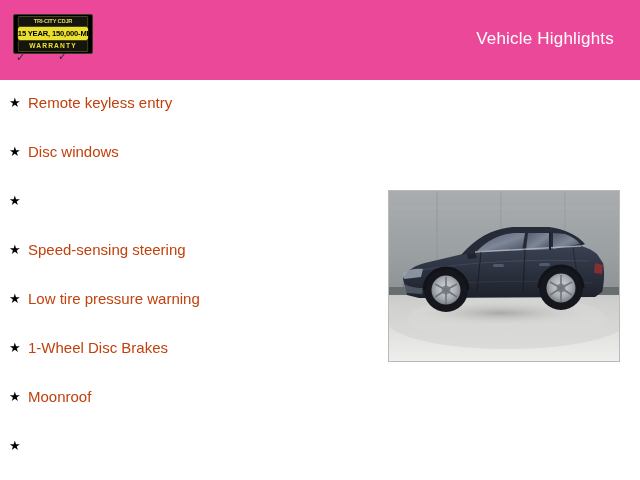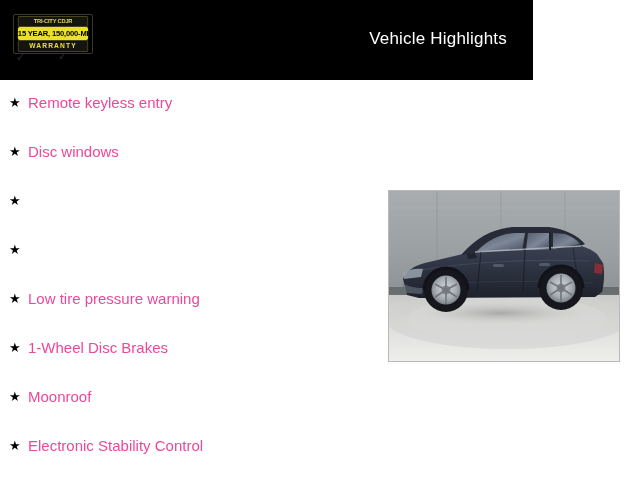--- a/index.html
+++ b/index.html
@@ -13,23 +13,23 @@
     font-family: "Liberation Sans", sans-serif;
     overflow: hidden;
     position: relative;
   }
 
   
   #header-bar {
     position: absolute;
     left: 0;
     top: 0;
-    width: 533px;
+    width: 640px;
     height: 80px;
-    background: #000000;
+    background: #ec4899;
   }
   #header-title {
     position: absolute;
     right: 26px;
     top: 29px;
     color: #ffffff;
     font-size: 17px;
     line-height: 20px;
     letter-spacing: 0.2px;
     white-space: nowrap;
@@ -120,21 +120,21 @@
   }
   .bullet-star {
     width: 19px;
     flex: 0 0 19px;
     color: #000000;
     font-size: 13px;
     line-height: 22px;
     font-family: "DejaVu Sans", sans-serif;
   }
   .highlight-label {
-    color: #ec4899;
+    color: #c2410c;
     font-size: 15px;
     line-height: 22px;
     white-space: nowrap;
   }
 
   
   #vehicle-photo {
     position: absolute;
     left: 388px;
     top: 190px;
@@ -176,40 +176,40 @@
     <span class="bullet-star">★</span>
     <span class="highlight-label">Disc windows</span>
   </div>
 
   <div class="highlight-item">
     <span class="bullet-star">★</span>
   </div>
 
   <div class="highlight-item">
     <span class="bullet-star">★</span>
+    <span class="highlight-label">Speed-sensing steering</span>
   </div>
 
   <div class="highlight-item">
     <span class="bullet-star">★</span>
     <span class="highlight-label">Low tire pressure warning</span>
   </div>
 
   <div class="highlight-item">
     <span class="bullet-star">★</span>
     <span class="highlight-label">1-Wheel Disc Brakes</span>
   </div>
 
   <div class="highlight-item">
     <span class="bullet-star">★</span>
     <span class="highlight-label">Moonroof</span>
   </div>
 
   <div class="highlight-item">
     <span class="bullet-star">★</span>
-    <span class="highlight-label">Electronic Stability Control</span>
   </div>
 
 </div>
 
 <div id="vehicle-photo">
   <svg width="230" height="170" viewBox="0 0 230 170">
     <defs>
       <linearGradient id="wallGrad" x1="0" y1="0" x2="0" y2="1">
         <stop offset="0%" stop-color="#a9adaf"></stop>
         <stop offset="60%" stop-color="#9ba0a2"></stop>

